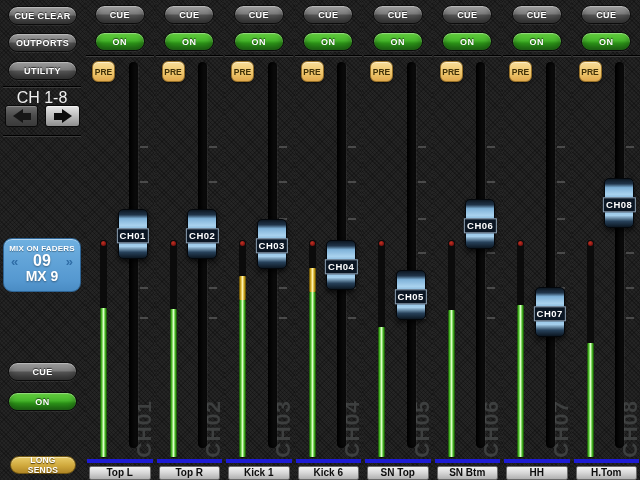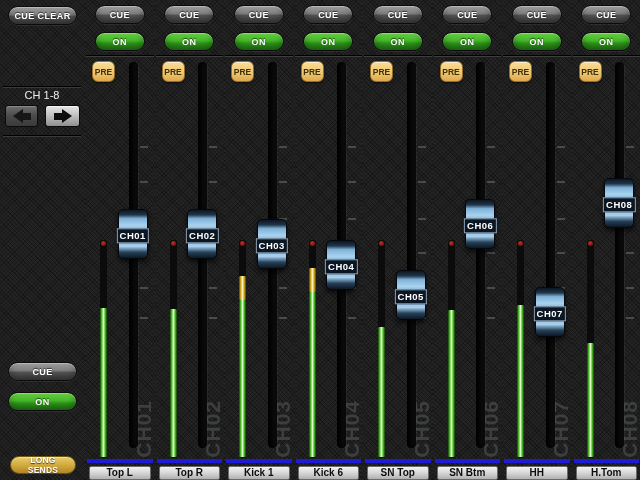--- a/index.html
+++ b/index.html
@@ -27,21 +27,21 @@
     box-shadow:0 1px 0 rgba(255,255,255,.07), inset 0 1px 1px rgba(255,255,255,.35), inset 0 -4px 6px rgba(0,0,0,.35);
     padding:0;cursor:pointer;box-sizing:border-box;
   }
   .pill.grey{background:linear-gradient(#9d9d9d,#7e7e7e 45%,#565656 55%,#454545);}
   .pill.green{background:linear-gradient(#63cf3e,#47b72c 45%,#2f9c19 60%,#27861a);}
   .sb-btn{left:8px;width:69px;height:19px;}
   #btn-cue-clear{top:6px;text-align:center;}
   #btn-outports{top:33px;}
   #btn-utility{top:61px;}
   #sb-div1{top:87px;}
-  #nav-label{position:absolute;top:89px;left:0;width:84px;text-align:center;color:#efefef;font-size:11px;}
+  #nav-label{position:absolute;top:89px;left:0;width:84px;text-align:center;color:#efefef;font-size:16px;}
   .nav-arrow{position:absolute;top:105px;height:22px;border-radius:3px;border:1px solid #0a0a0a;display:flex;align-items:center;justify-content:center;cursor:pointer;box-sizing:border-box;}
   #nav-left{left:5px;width:33px;background:linear-gradient(#6e6e6e,#4a4a4a 50%,#3a3a3a);box-shadow:inset 0 1px 0 rgba(255,255,255,.2);}
   #nav-right{left:45px;width:35px;background:linear-gradient(#e6e6e6,#bdbdbd 50%,#8f8f8f);box-shadow:inset 0 1px 0 rgba(255,255,255,.6);}
   .arr{display:flex;align-items:center;}
   .arr .tri{width:0;height:0;border-top:7px solid transparent;border-bottom:7px solid transparent;}
   .arr .stem{width:8px;height:7px;}
   #nav-left .tri{border-right:10px solid #161616;}
   #nav-left .stem{background:#161616;}
   #nav-right .tri{border-left:10px solid #0d0d0d;}
   #nav-right .stem{background:#0d0d0d;}
@@ -122,36 +122,47 @@
     background:linear-gradient(#f4f4f4,#d6d6d6 50%,#b0b0b0);
     border:1px solid #6a6a6a;border-radius:2px;
     color:#0d0d0d;font-size:10px;font-weight:bold;text-align:center;line-height:12px;cursor:pointer;
   }
 </style>
 </head>
 <body class="textured">
 
 <div id="sidebar">
   <button id="btn-cue-clear" class="pill grey sb-btn">CUE CLEAR</button>
+  <button id="btn-outports" class="pill grey sb-btn">OUTPORTS</button>
+  <button id="btn-utility" class="pill grey sb-btn">UTILITY</button>
   <div id="sb-div1" class="sb-divider"></div>
   <div id="nav-label">CH 1-8</div>
   <div id="nav-left" class="nav-arrow">
     <span class="arr">
         <span class="tri"></span>
         <span class="stem"></span>
       </span>
   </div>
   <div id="nav-right" class="nav-arrow">
     <span class="arr">
         <span class="stem"></span>
         <span class="tri"></span>
       </span>
   </div>
   <div id="sb-div2" class="sb-divider"></div>
 
+  <div id="mix-panel">
+    <div id="mix-title">MIX ON FADERS</div>
+    <div id="mix-mid">
+      <span class="chev">«</span>
+      <span id="mix-number">09</span>
+      <span class="chev">»</span>
+    </div>
+    <div id="mix-name">MX 9</div>
+  </div>
 
   <button id="sb-cue" class="pill grey">CUE</button>
   <button id="sb-on" class="pill green">ON</button>
   <button id="btn-long">LONG SENDS</button>
 </div>
 
 <div id="strips">
 
   <div class="strip textured">
     <button class="pill grey cue">CUE</button>

